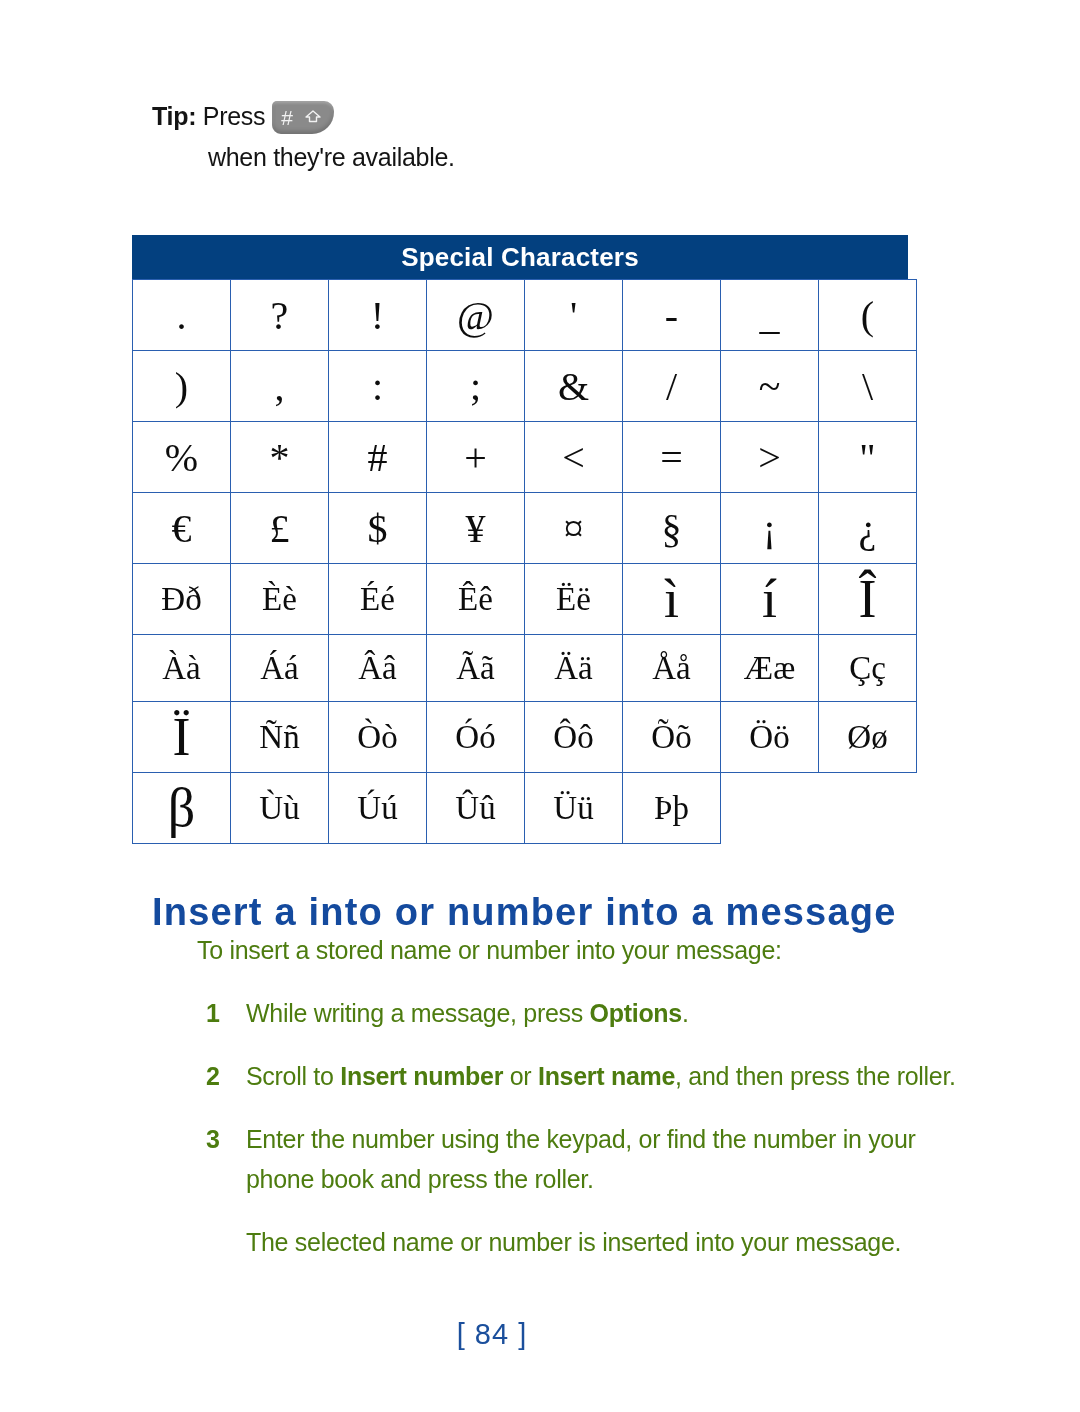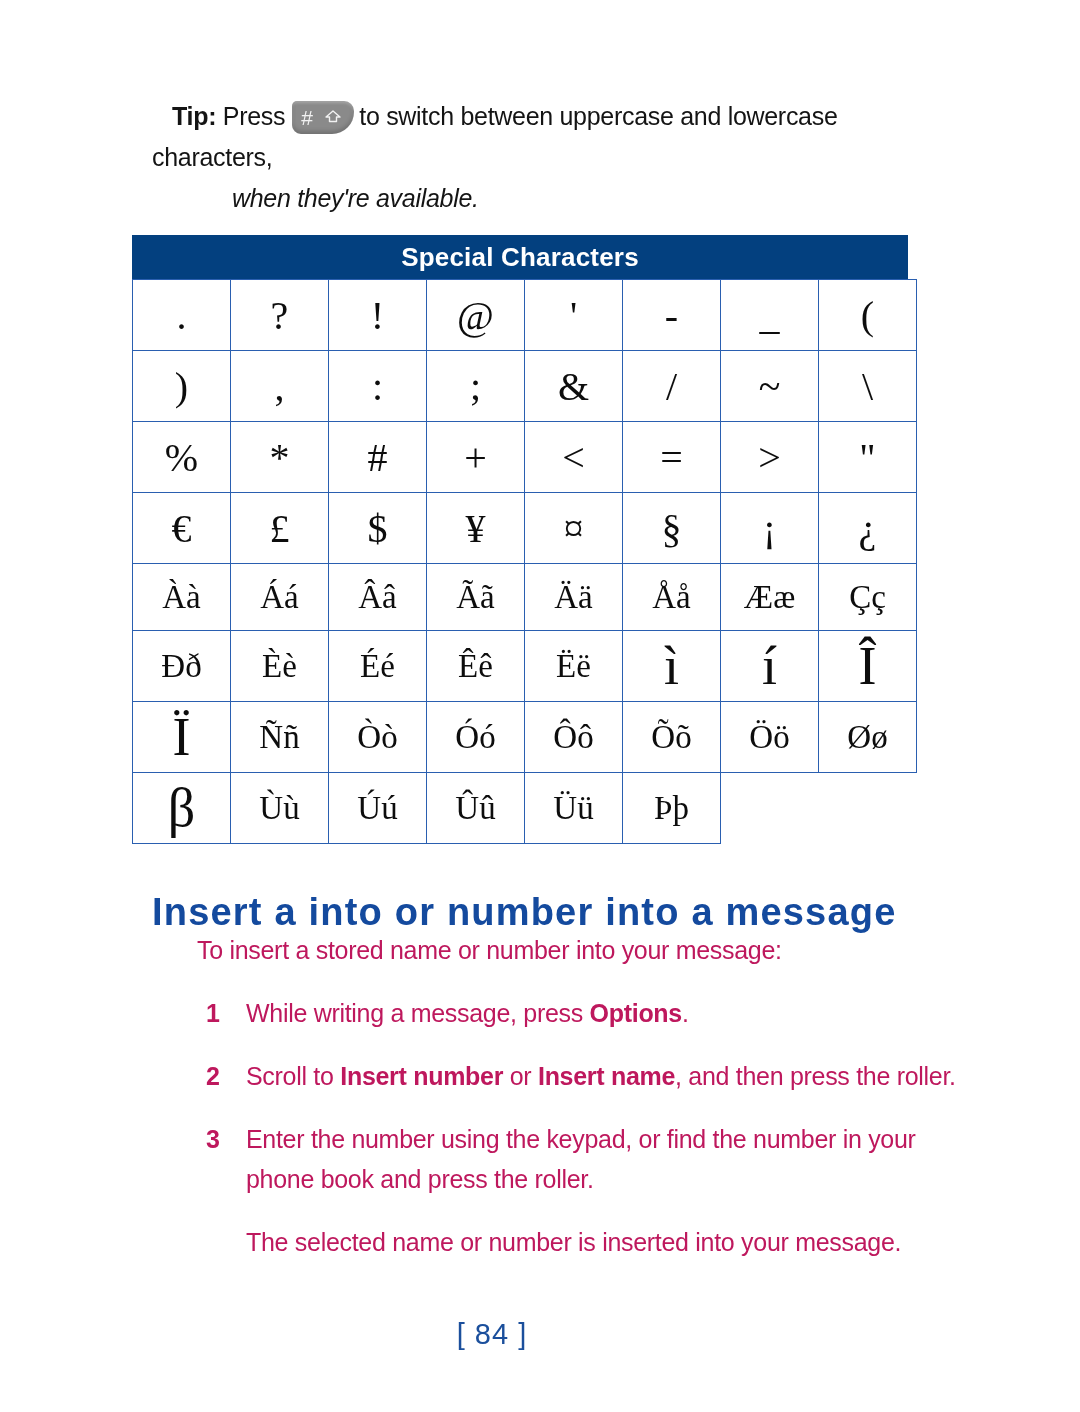--- a/index.html
+++ b/index.html
@@ -22,26 +22,24 @@
     left: 152px;
     top: 96px;
     width: 800px;
     font-size: 25px;
     line-height: 41px;
     letter-spacing: -0.3px;
     color: #141414;
   }
   #tip-label {
     font-weight: bold;
-    margin-left: 20px;
   }
   .tip-line-2 {
     display: block;
-    margin-left: 80px;
-    font-style: italic;
+    margin-left: 56px;
   }
 
   
   .keycap {
     display: inline-block;
     position: relative;
     width: 62px;
     height: 33px;
     vertical-align: -9px;
     margin: 0 5px 0 7px;
@@ -133,21 +131,21 @@
 
   
   #body-copy {
     position: absolute;
     left: 152px;
     top: 930px;
     width: 810px;
     font-size: 25px;
     line-height: 40px;
     letter-spacing: -0.3px;
-    color: #be185d;
+    color: #4d7c0f;
   }
   .intro-line {
     margin: 0 0 23px 45px;
   }
   .step {
     position: relative;
     margin: 0 0 23px 0;
     padding-left: 94px;
   }
   .step-num {
@@ -177,21 +175,21 @@
 <body>
 
 <div id="tip-block">
   <span id="tip-label">Tip:</span>
   <span>Press</span><span class="keycap">
     <span class="cap-body"></span>
     <span class="cap-hash">#</span>
     <svg class="cap-shift" viewBox="0 0 16 13">
       <path d="M8 1 L15 7 L11.5 7 L11.5 11.5 L4.5 11.5 L4.5 7 L1 7 Z" fill="none" stroke="#f2f2f2" stroke-width="1.4" stroke-linejoin="round"></path>
     </svg>
-  </span><span>to switch between uppercase and lowercase characters,</span>
+  </span>
   <span class="tip-line-2">when they're available.</span>
 </div>
 
 <div id="char-table-wrap">
   <div id="char-table-header">Special Characters</div>
   <table id="char-table">
     <tbody>
         <tr>
           <td class="sym">.</td>
           <td class="sym">?</td>
@@ -226,38 +224,38 @@
           <td class="sym">€</td>
           <td class="sym">£</td>
           <td class="sym">$</td>
           <td class="sym">¥</td>
           <td class="sym">¤</td>
           <td class="sym">§</td>
           <td class="sym">¡</td>
           <td class="sym">¿</td>
         </tr>
         <tr>
+          <td class="accent">Ðð</td>
+          <td class="accent">Èè</td>
+          <td class="accent">Éé</td>
+          <td class="accent">Êê</td>
+          <td class="accent">Ëë</td>
+          <td class="big">ì</td>
+          <td class="big">í</td>
+          <td class="big">Î</td>
+        </tr>
+        <tr>
           <td class="accent">Àà</td>
           <td class="accent">Áá</td>
           <td class="accent">Ââ</td>
           <td class="accent">Ãã</td>
           <td class="accent">Ää</td>
           <td class="accent">Åå</td>
           <td class="accent">Ææ</td>
           <td class="accent">Çç</td>
-        </tr>
-        <tr>
-          <td class="accent">Ðð</td>
-          <td class="accent">Èè</td>
-          <td class="accent">Éé</td>
-          <td class="accent">Êê</td>
-          <td class="accent">Ëë</td>
-          <td class="big">ì</td>
-          <td class="big">í</td>
-          <td class="big">Î</td>
         </tr>
         <tr>
           <td class="big">Ï</td>
           <td class="accent">Ññ</td>
           <td class="accent">Òò</td>
           <td class="accent">Óó</td>
           <td class="accent">Ôô</td>
           <td class="accent">Õõ</td>
           <td class="accent">Öö</td>
           <td class="accent">Øø</td>

